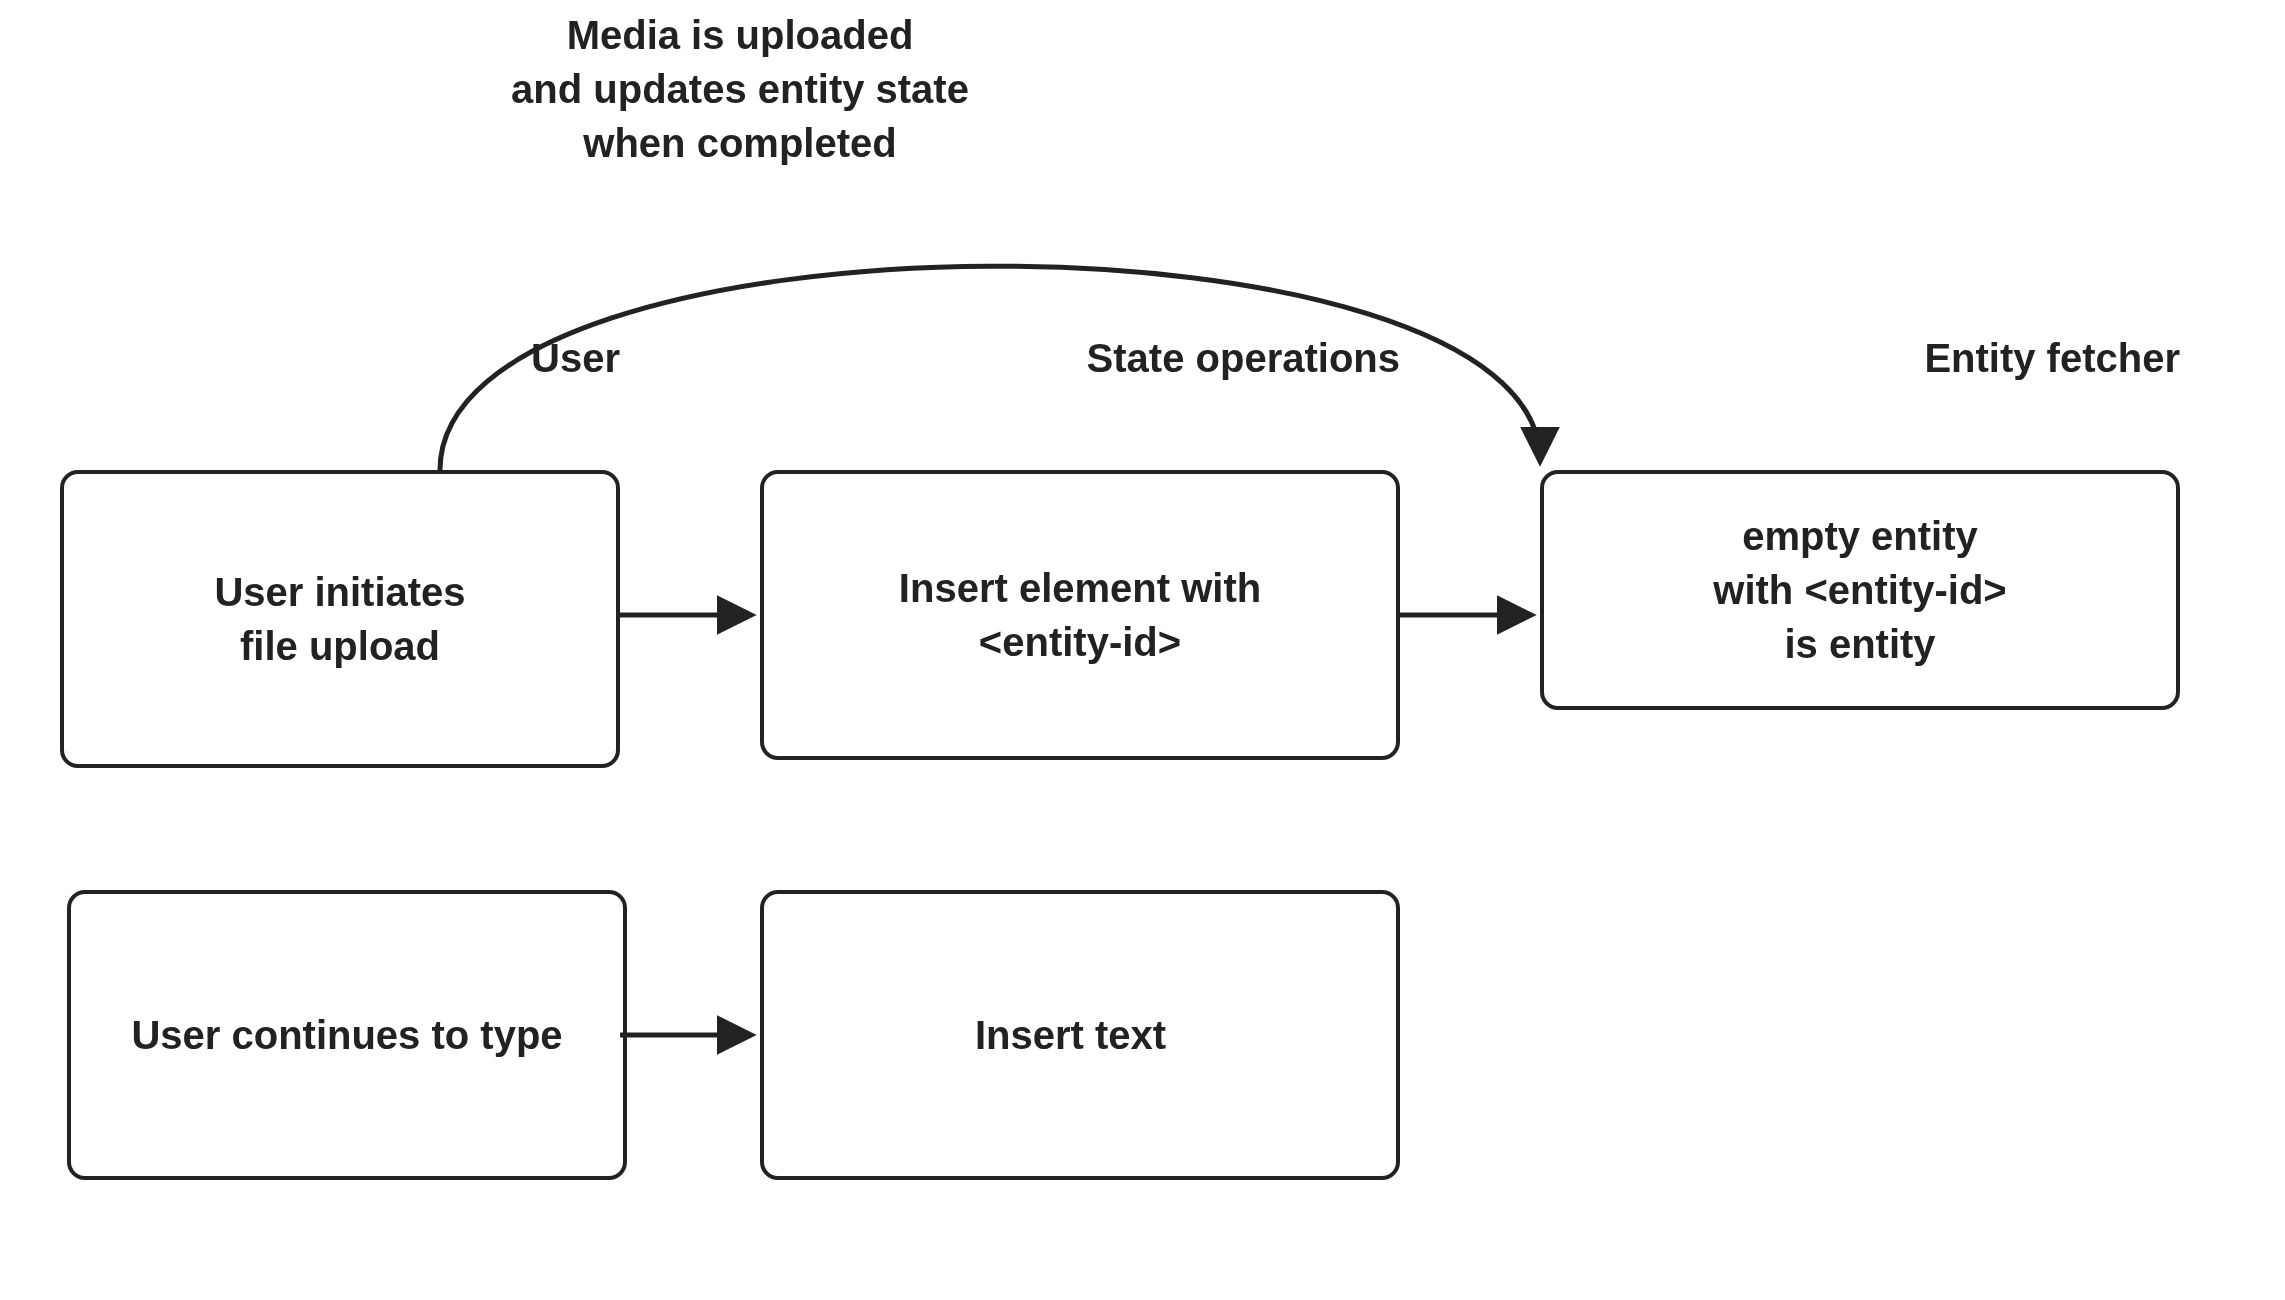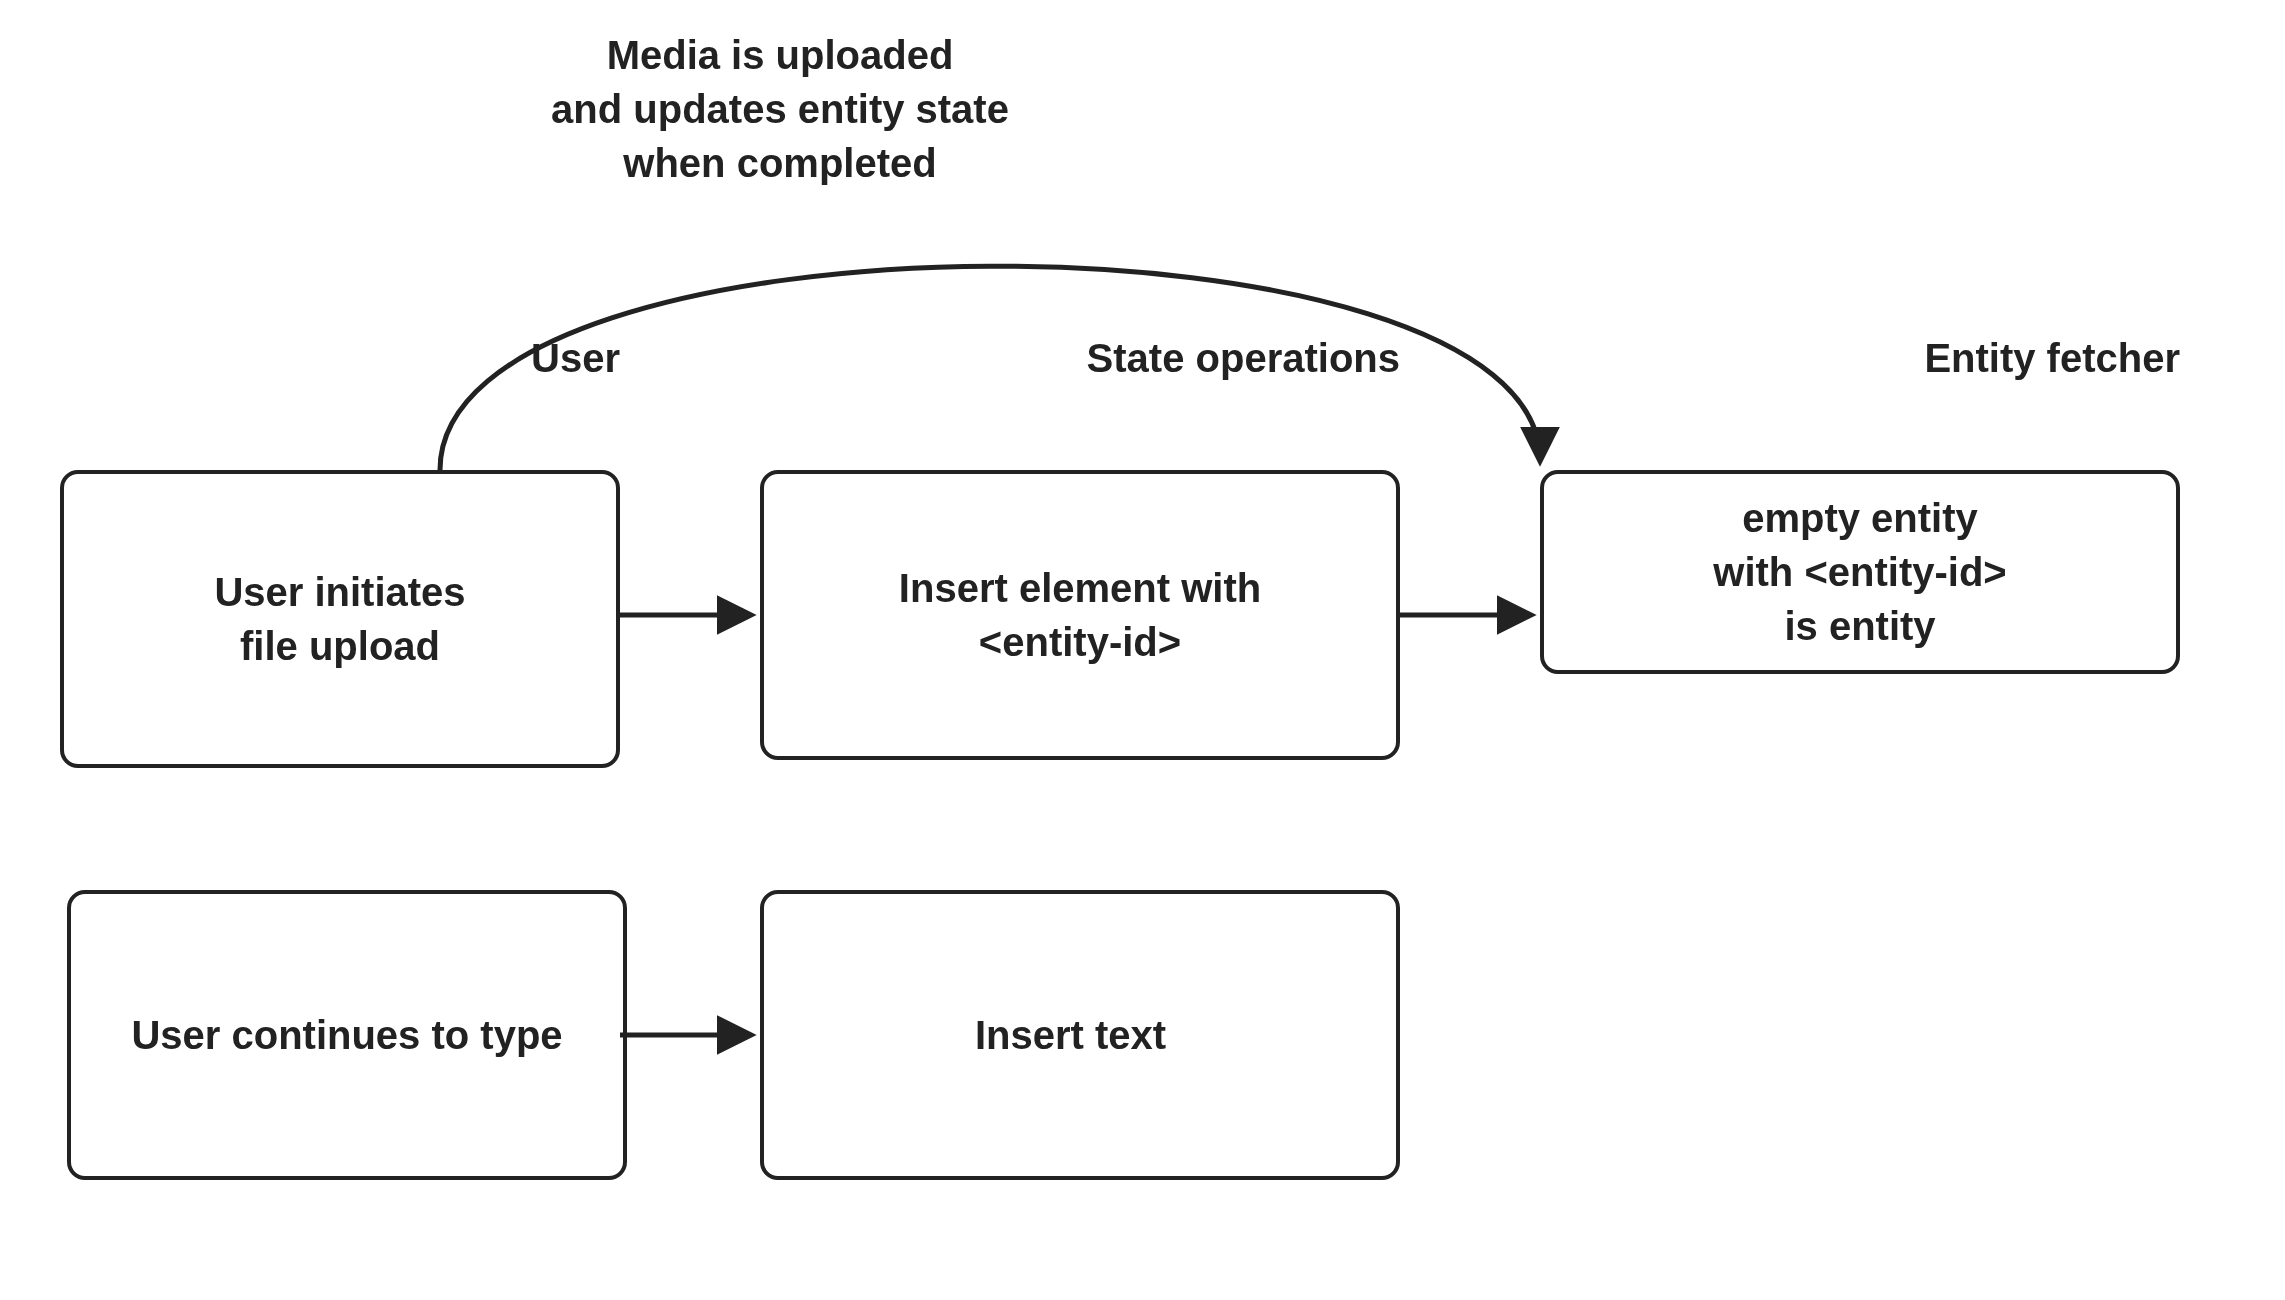--- a/index.html
+++ b/index.html
@@ -51,21 +51,21 @@
     width: 2285px;
     height: 1300px;
     pointer-events: none;
   }
 </style>
 </head>
 <body>
 
 <div class="canvas">
 
-  <div class="arc-label" style="left:0; top:28px; width:1480px;margin-left:40px;">
+  <div class="arc-label" style="left:0; top:8px; width:1480px;">
     <span>Media is uploaded</span><br>
     <span>and updates entity state</span><br>
     <span>when completed</span>
   </div>
 
   <div class="col-header" style="left:60px;  top:336px; width:560px;">User</div>
   <div class="col-header" style="left:760px; top:336px; width:640px;">State operations</div>
   <div class="col-header" style="left:1540px;top:336px; width:640px;">Entity fetcher</div>
 
   <div class="box" style="left:60px;  top:470px; width:560px; height:298px;">
@@ -75,21 +75,21 @@
     </div>
   </div>
 
   <div class="box" style="left:760px; top:470px; width:640px; height:290px;">
     <div>
       <span>Insert element with</span><br>
       <span>&lt;entity-id&gt;</span>
     </div>
   </div>
 
-  <div class="box" style="left:1540px; top:470px; width:640px; height:204px;text-align:center;">
+  <div class="box" style="left:1540px; top:470px; width:640px; height:240px;text-align:center;">
     <div>
       <span>empty entity</span><br>
       <span>with &lt;entity-id&gt;</span><br>
       <span>is entity</span>
     </div>
   </div>
 
   <div class="box" style="left:60px;  top:890px; width:560px; height:290px;margin-left:7px;">
     <span>User continues to type</span>
   </div>

